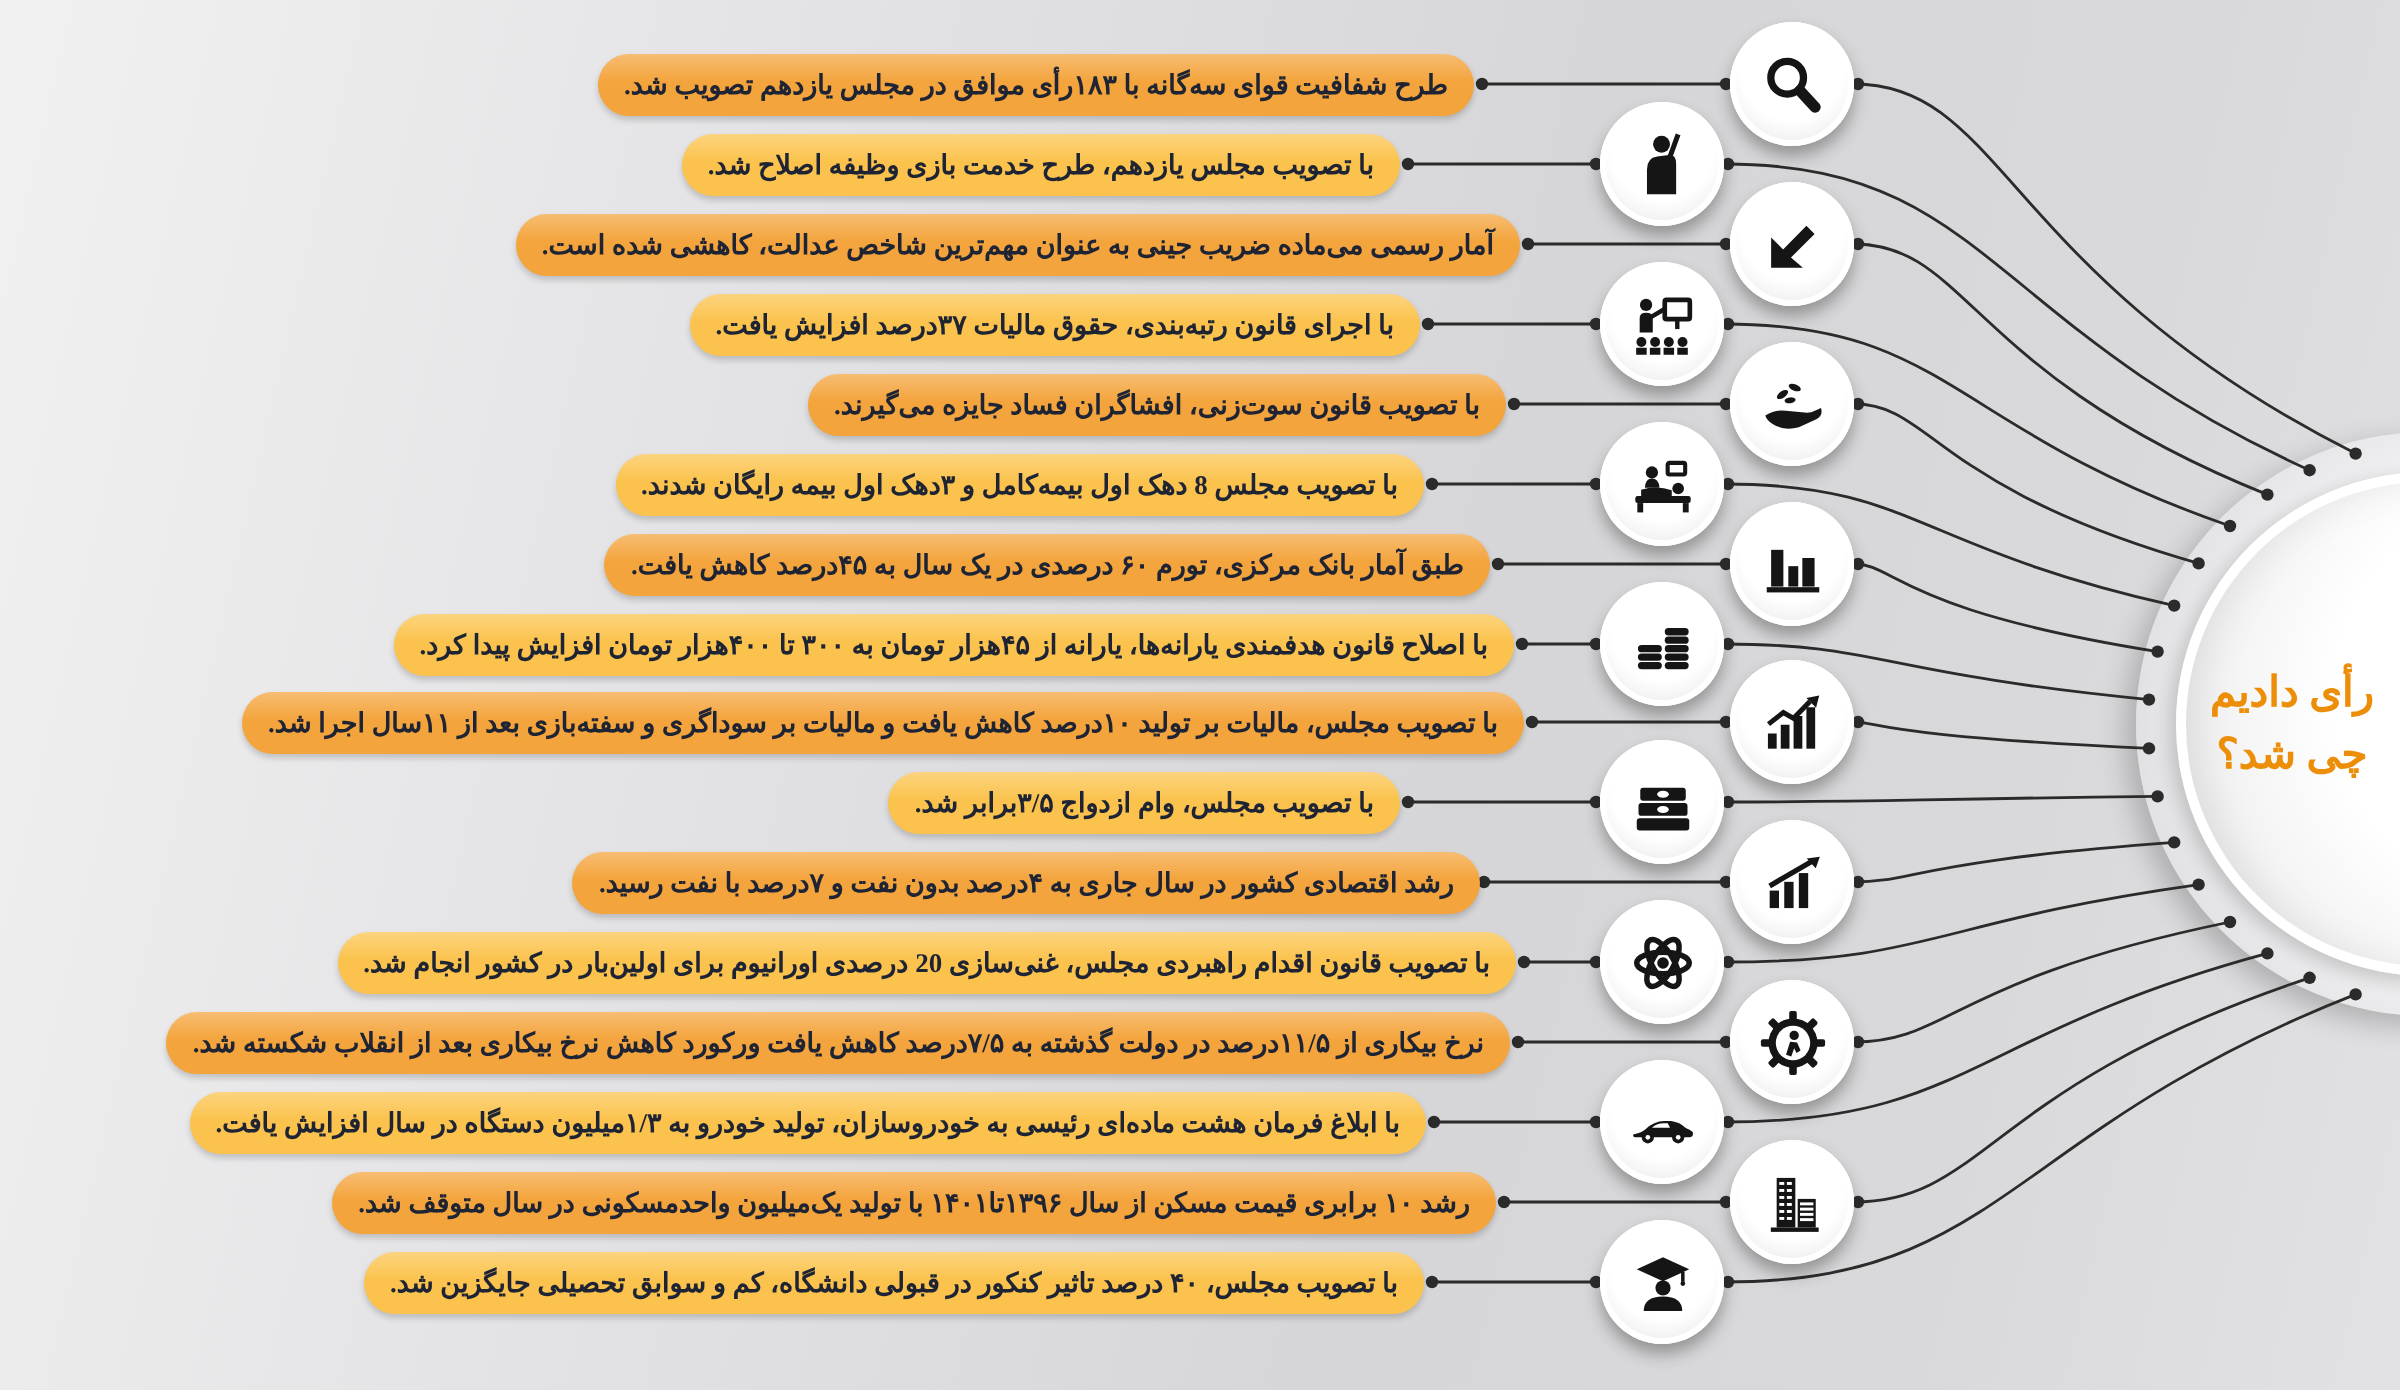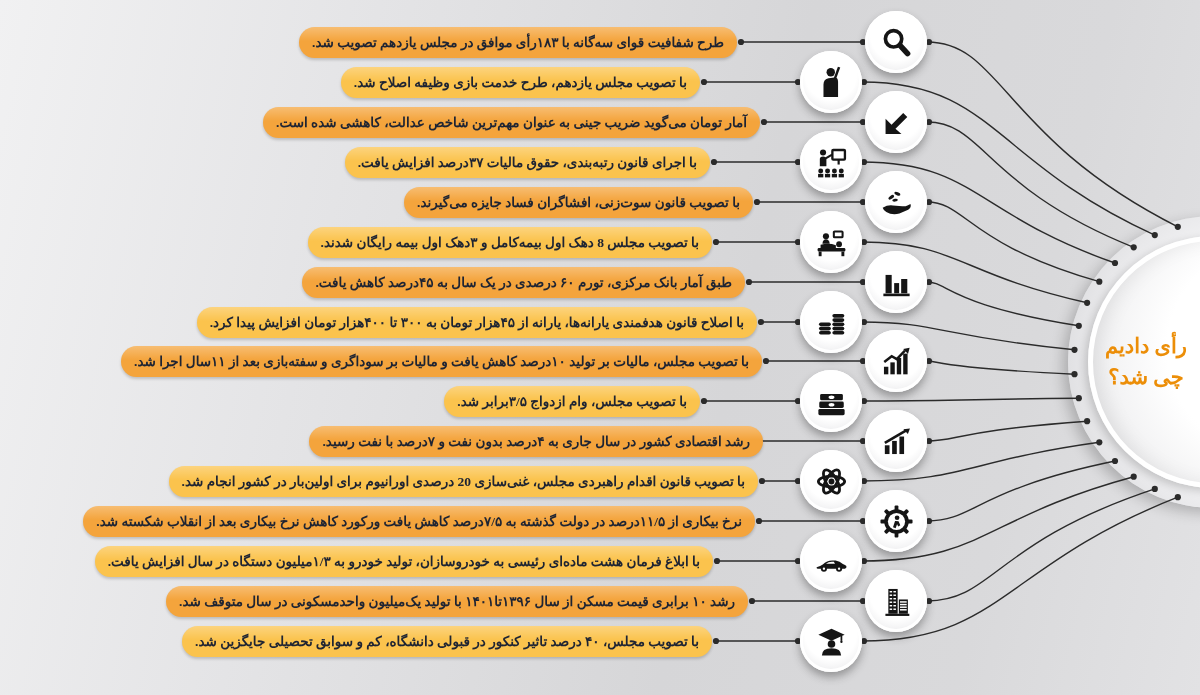--- a/index.html
+++ b/index.html
@@ -154,21 +154,21 @@
         </svg>
       </div>
       <div class="banner" style="top: 66.5px; right: 500px; background-color: rgb(251, 195, 77);"><span>با تصویب مجلس یازدهم، طرح خدمت بازی وظیفه اصلاح شد.</span></div>
       <div class="icon-circle" style="left: 800px; top: 51px;">
         <svg viewBox="0 0 24 24">
           <circle cx="11.5" cy="4.9" r="2.9" fill="#151515"></circle>
           <path d="M6.5 22 L6.5 13.5 Q6.5 9.6 10 9.1 L14 8.6 Q16.5 8.4 16.5 11.5 L16.5 22 Z" fill="#151515"></path>
           <rect x="14.9" y="1.2" width="1.7" height="8.4" transform="rotate(20 15.7 5.4)" fill="#151515"></rect>
         </svg>
       </div>
-      <div class="banner" style="top: 106.5px; right: 440px; background-color: rgb(244, 164, 60);"><span>آمار تومان می‌گوید ضریب جینی به عنوان مهم‌ترین شاخص عدالت، کاهشی شده است.</span></div>
+      <div class="banner" style="top: 106.5px; right: 440px; background-color: rgb(244, 164, 60);"><span>آمار رسمی می‌ماده ضریب جینی به عنوان مهم‌ترین شاخص عدالت، کاهشی شده است.</span></div>
       <div class="icon-circle" style="left: 865px; top: 91px;">
         <svg viewBox="0 0 24 24">
           <path d="M4.5 19.8 L4.5 9.4 L8.6 13.5 L16.6 5.4 L19.4 8.2 L11.3 16.3 L15.4 19.8 Z" fill="#151515"></path>
         </svg>
       </div>
       <div class="banner" style="top: 146.5px; right: 490px; background-color: rgb(251, 195, 77);"><span>با اجرای قانون رتبه‌بندی، حقوق مالیات ۳۷درصد افزایش یافت.</span></div>
       <div class="icon-circle" style="left: 800px; top: 131px;">
         <svg viewBox="0 0 24 24">
           <rect x="12.6" y="3.4" width="8.6" height="6.6" rx="0.6" fill="none" stroke="#151515" stroke-width="1.6"></rect>
           <line x1="16.9" y1="10" x2="16.9" y2="13.4" stroke="#151515" stroke-width="1.5"></line>
@@ -251,21 +251,21 @@
         <svg viewBox="0 0 24 24">
           <g fill="#151515">
             <rect x="4.2" y="6.8" width="15.6" height="4.4" rx="1"></rect>
             <rect x="3.6" y="12" width="16.8" height="4.4" rx="1"></rect>
             <rect x="3" y="17.2" width="18" height="4.2" rx="1"></rect>
           </g>
           <ellipse cx="12" cy="9" rx="2" ry="1.2" fill="#fff"></ellipse>
           <ellipse cx="12" cy="14.2" rx="2" ry="1.2" fill="#fff"></ellipse>
         </svg>
       </div>
-      <div class="banner" style="top: 425.5px; right: 437px; background-color: rgb(244, 164, 60); text-align: right;"><span>رشد اقتصادی کشور در سال جاری به ۴درصد بدون نفت و ۷درصد با نفت رسید.</span></div>
+      <div class="banner" style="top: 425.5px; right: 460px; background-color: rgb(244, 164, 60); text-align: right;"><span>رشد اقتصادی کشور در سال جاری به ۴درصد بدون نفت و ۷درصد با نفت رسید.</span></div>
       <div class="icon-circle" style="left: 865px; top: 410px;">
         <svg viewBox="0 0 24 24">
           <g fill="#151515">
             <rect x="4" y="14.6" width="3.2" height="6"></rect>
             <rect x="9" y="11.6" width="3.2" height="9"></rect>
             <rect x="14" y="8.6" width="3.2" height="12"></rect>
           </g>
           <path d="M4 13 L18.4 4.6" fill="none" stroke="#151515" stroke-width="1.8"></path>
           <polygon points="21.2,3 16.7,3.6 19.8,6.9" fill="#151515"></polygon>
         </svg>

